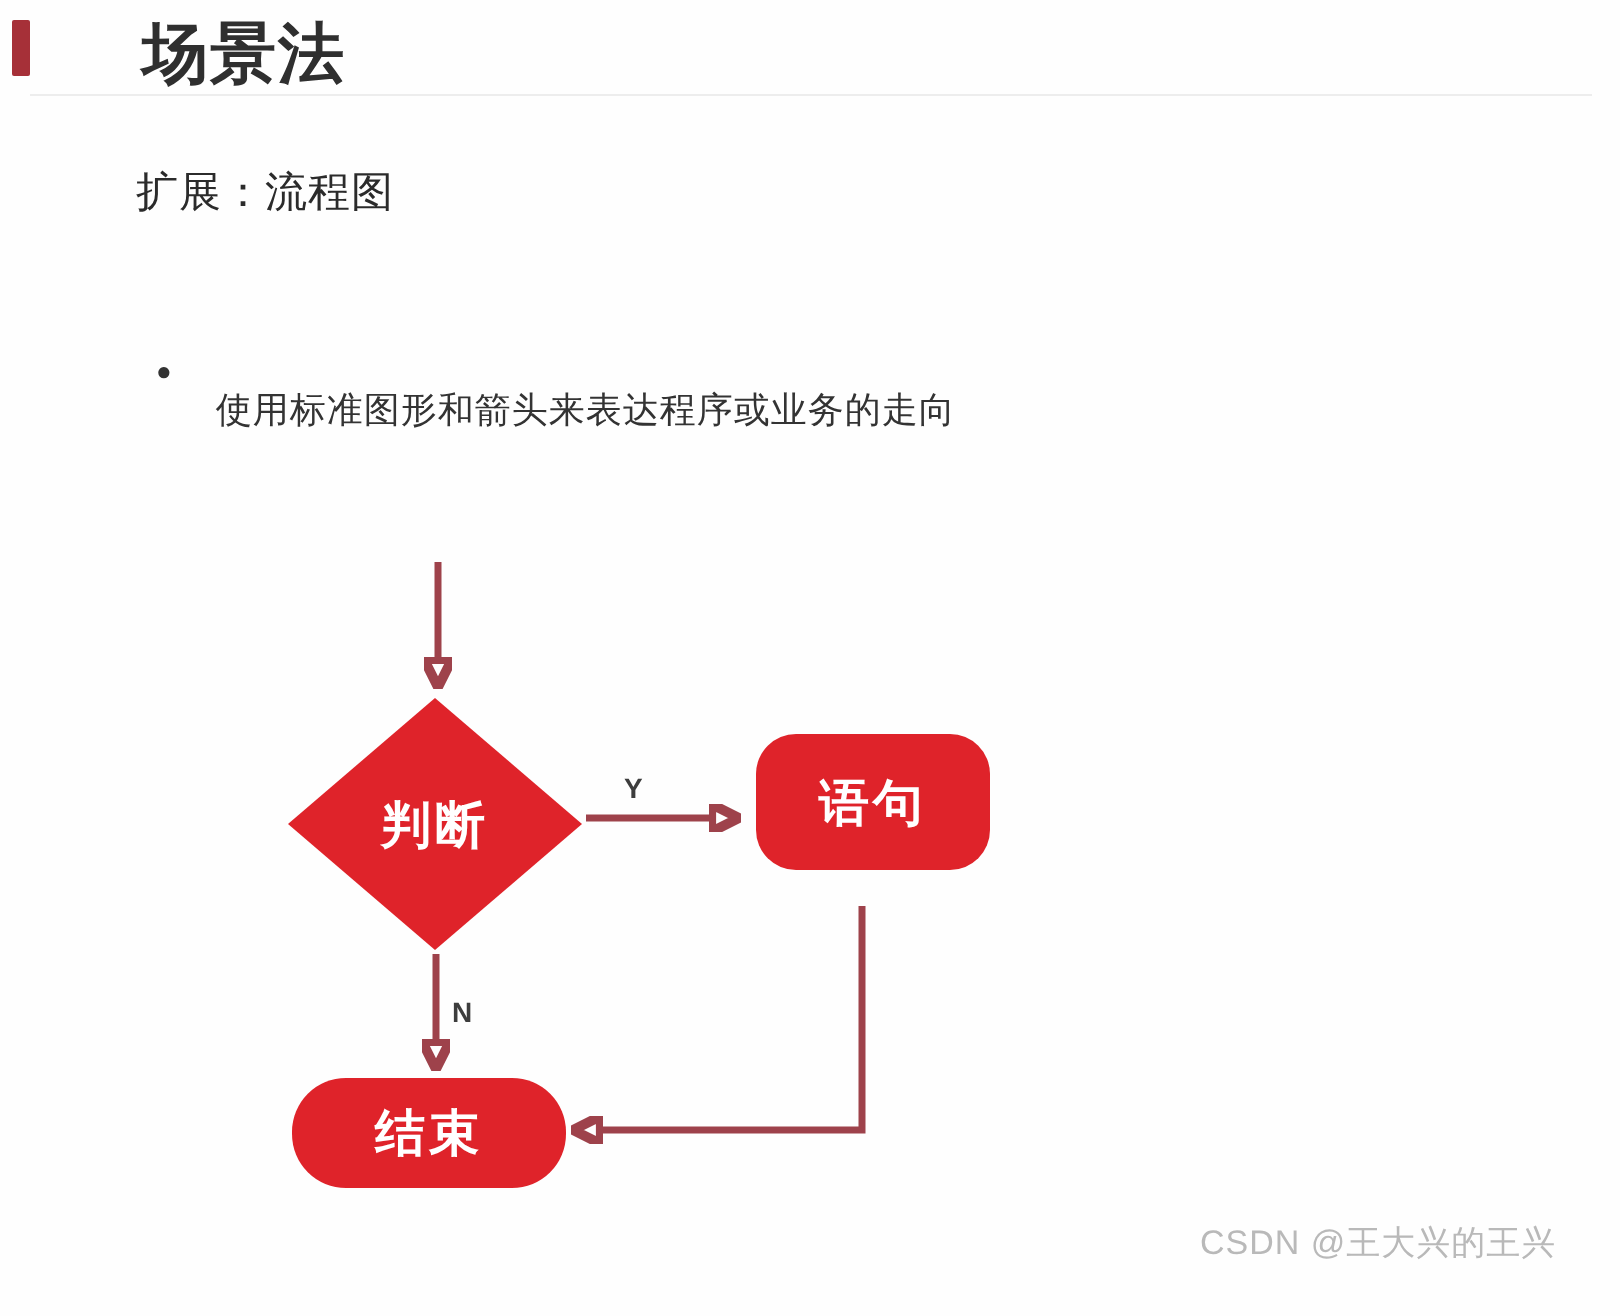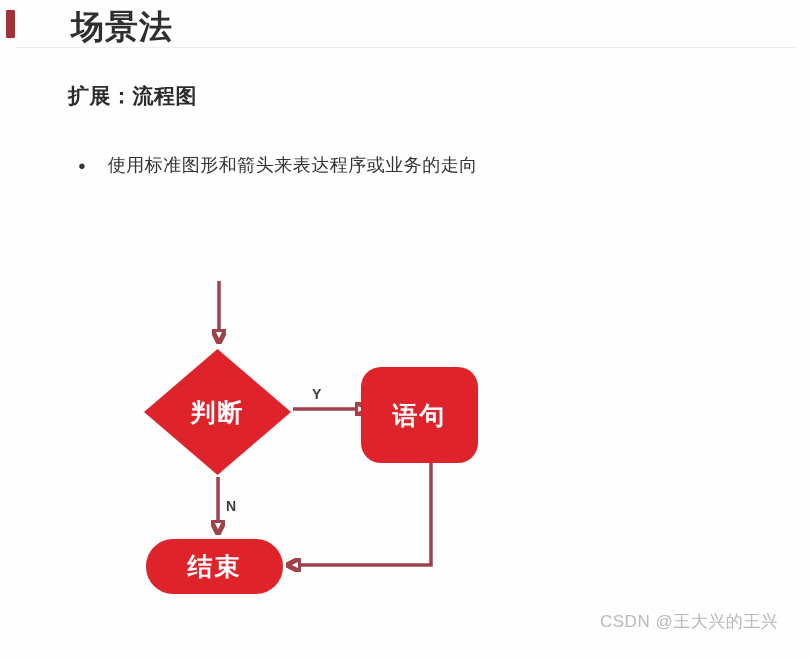--- a/index.html
+++ b/index.html
@@ -37,40 +37,41 @@
   .divider {
     position: absolute;
     left: 15px; top: 47px;
     width: 781px; height: 1px;
     background: #ededed;
   }
   .subtitle {
     position: absolute;
     left: 68px; top: 82px;
     font-size: 21px;
-    font-weight: bold;
+    font-weight: normal;
     color: #2b2b2b;
     letter-spacing: 0.5px;
   }
   .bullet-row {
     position: absolute;
     left: 78px; top: 153px;
     display: flex;
     align-items: center;
   }
   .bullet-dot {
     font-size: 13px;
     color: #333333;
     line-height: 1;
     margin-right: 22px;
   }
   .bullet-text {
     font-size: 18px;
     color: #333333;
     letter-spacing: 0.5px;
+    margin-top: 40px;
   }
   .flowchart { position: absolute; inset: 0; }
   .edges {
     position: absolute;
     left: 0; top: 0;
     width: 810px; height: 658px;
     pointer-events: none;
   }
   .edges path {
     fill: none;
@@ -84,21 +85,21 @@
     justify-content: center;
     background: var(--node-fill);
     color: #ffffff;
     font-size: 25px;
     font-weight: 600;
     letter-spacing: 2px;
   }
   .node-start   { left: 152px; top: 226px; width: 134px; height: 53px; border-radius: 27px; }
   .node-decision{ left: 144px; top: 349px; width: 147px; height: 126px;
                   clip-path: polygon(50% 0, 100% 50%, 50% 100%, 0 50%); }
-  .node-statement{ left: 361px; top: 367px; width: 117px; height: 96px; border-radius: 20px; }
+  .node-statement{ left: 378px; top: 367px; width: 117px; height: 68px; border-radius: 20px; }
   .node-end     { left: 146px; top: 539px; width: 137px; height: 55px; border-radius: 27px; }
   .edge-label {
     position: absolute;
     font-size: 14px;
     font-weight: bold;
     color: #3d3d3d;
   }
   .edge-label-yes { left: 312px; top: 386px; }
   .edge-label-no  { left: 226px; top: 498px; }
   .watermark {

